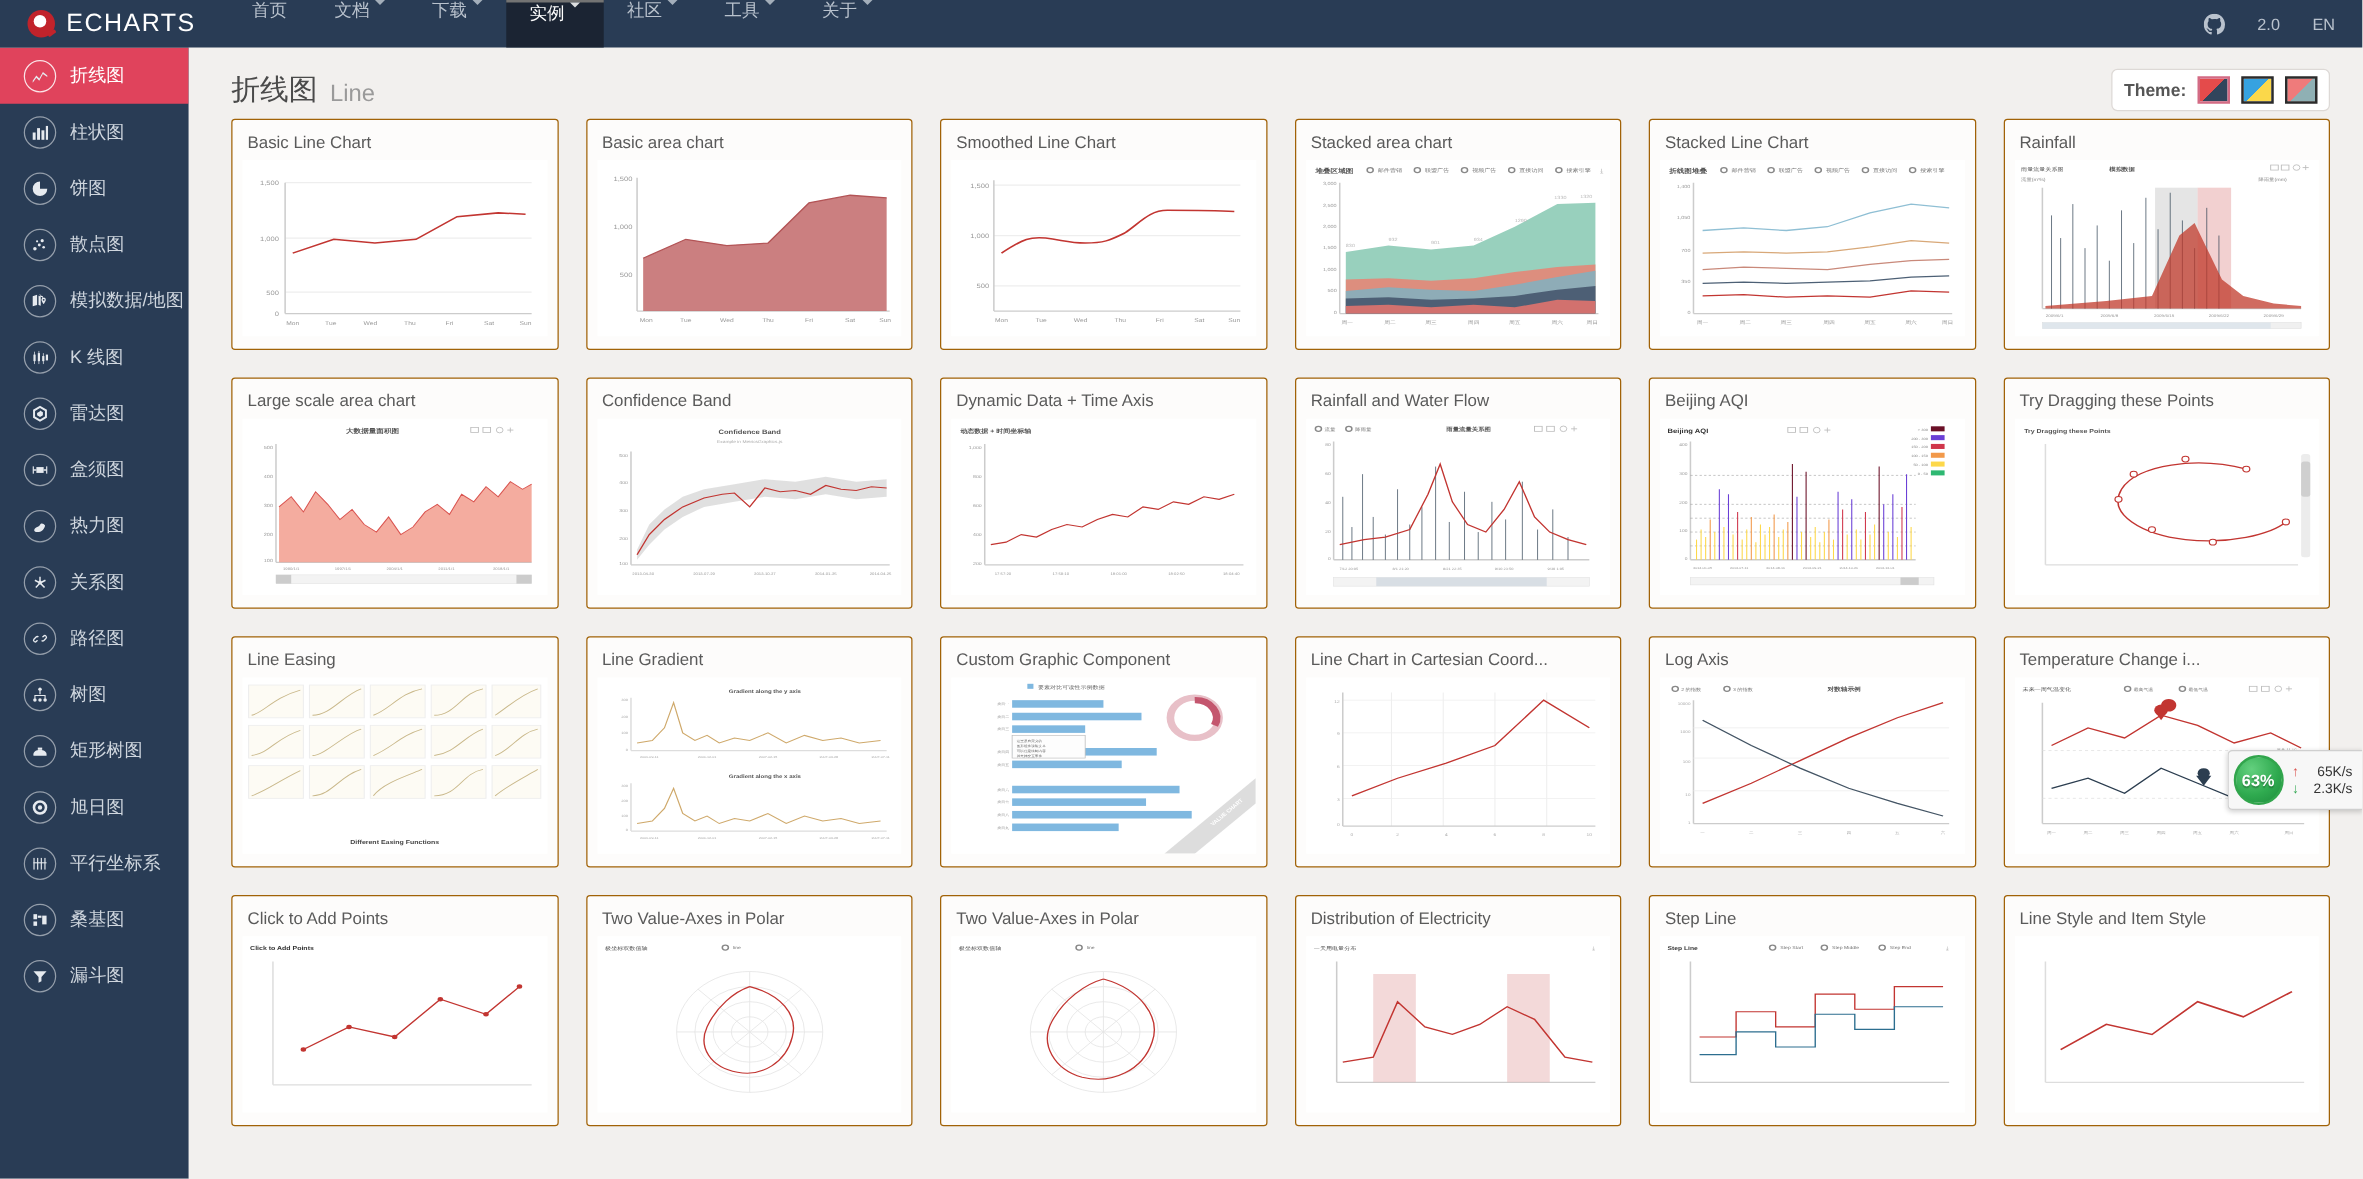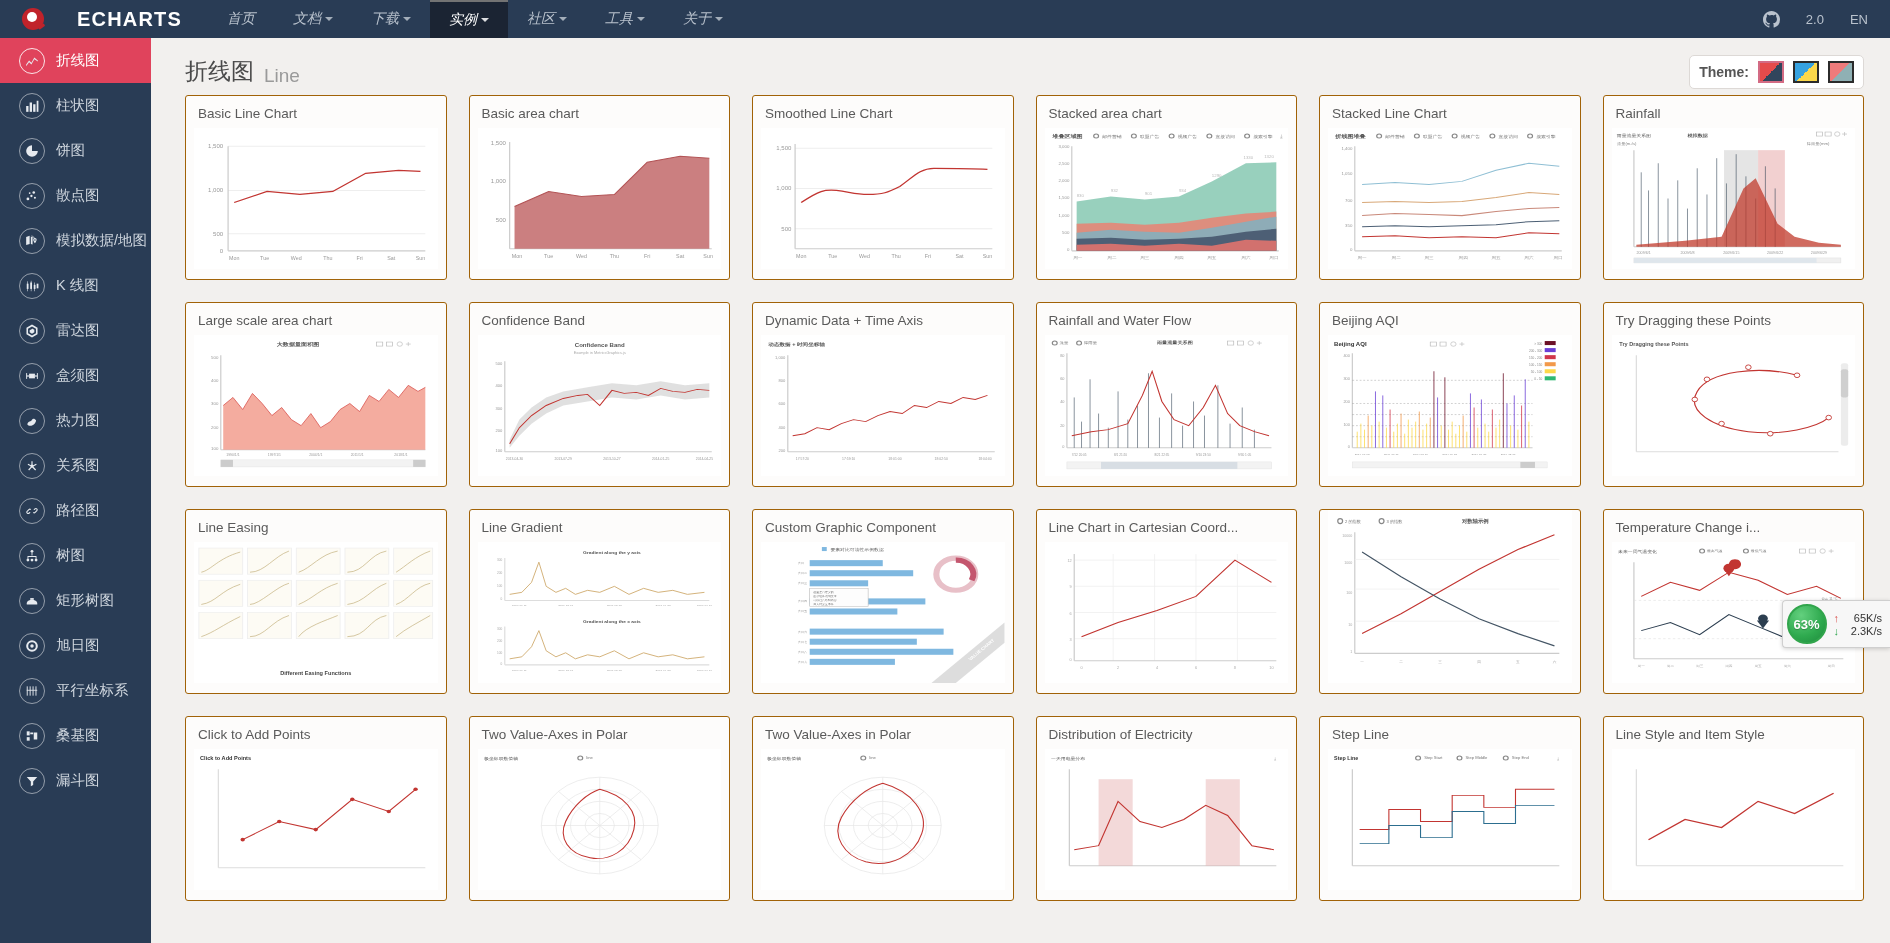--- a/index.html
+++ b/index.html
@@ -27,29 +27,28 @@
   .brand-logo::after {
     content: ""; position: absolute; width: 10px; height: 10px;
     border-radius: 50%; background: #fff; left: 5px; top: 4px;
   }
   .brand-logo::before {
     content: ""; position: absolute; width: 7px; height: 3px;
     background: #c1232b; right: -1px; bottom: 2px;
     transform: rotate(-35deg); border-radius: 1px;
   }
   .brand-text {
-    color: #fff; font-size: 20px; font-weight: 700;
+    color: #fff; font-size: 20px; font-weight: 400;
     letter-spacing: 1.2px;
-    margin-left: 24px;
   }
   .nav-items { display: flex; align-items: stretch; }
   .nav-item {
-    display: flex; align-items: center; padding: 0 19px;
+    display: flex; align-items: flex-start; padding: 0 19px;
     color: #b9c2cd; font-size: 14px; text-decoration: none;
-    white-space: nowrap; cursor: pointer; font-style: italic;
+    white-space: nowrap; cursor: pointer;
   }
   .nav-item.active { background: #1b2433; color: #fff; border-top: 2px solid #737373; }
   .caret {
     display: inline-block; margin-left: 4px;
     border-left: 4px solid transparent; border-right: 4px solid transparent;
     border-top: 4px solid currentColor; opacity: .85;
   }
   .nav-right {
     margin-left: auto; display: flex; align-items: center;
     padding-right: 22px; gap: 26px;
@@ -1109,20 +1108,21 @@
                 <text x="92" y="126">4</text>
               <text x="124" y="126">6</text>
                 <text x="156" y="126">8</text>
                 <text x="186" y="126">10</text>
             </g>
           </svg>
         </div>
       </div>
 
       <div class="card">
+        <div class="card-title">Log Axis</div>
         <div class="thumb">
           <svg viewBox="0 0 200 140" preserveAspectRatio="none">
             <g font-size="3.4" fill="#777">
               <circle cx="10" cy="9" r="2" fill="none" stroke="#888"></circle>
                 <text x="14" y="10.4">2 的指数</text>
               <circle cx="44" cy="9" r="2" fill="none" stroke="#888"></circle>
                 <text x="48" y="10.4">3 的指数</text>
             </g>
             <text x="110" y="10.4" font-size="4.4" fill="#555" font-weight="bold">对数轴示例</text>
             <line x1="22" y1="18" x2="22" y2="116" stroke="#ccc"></line>

